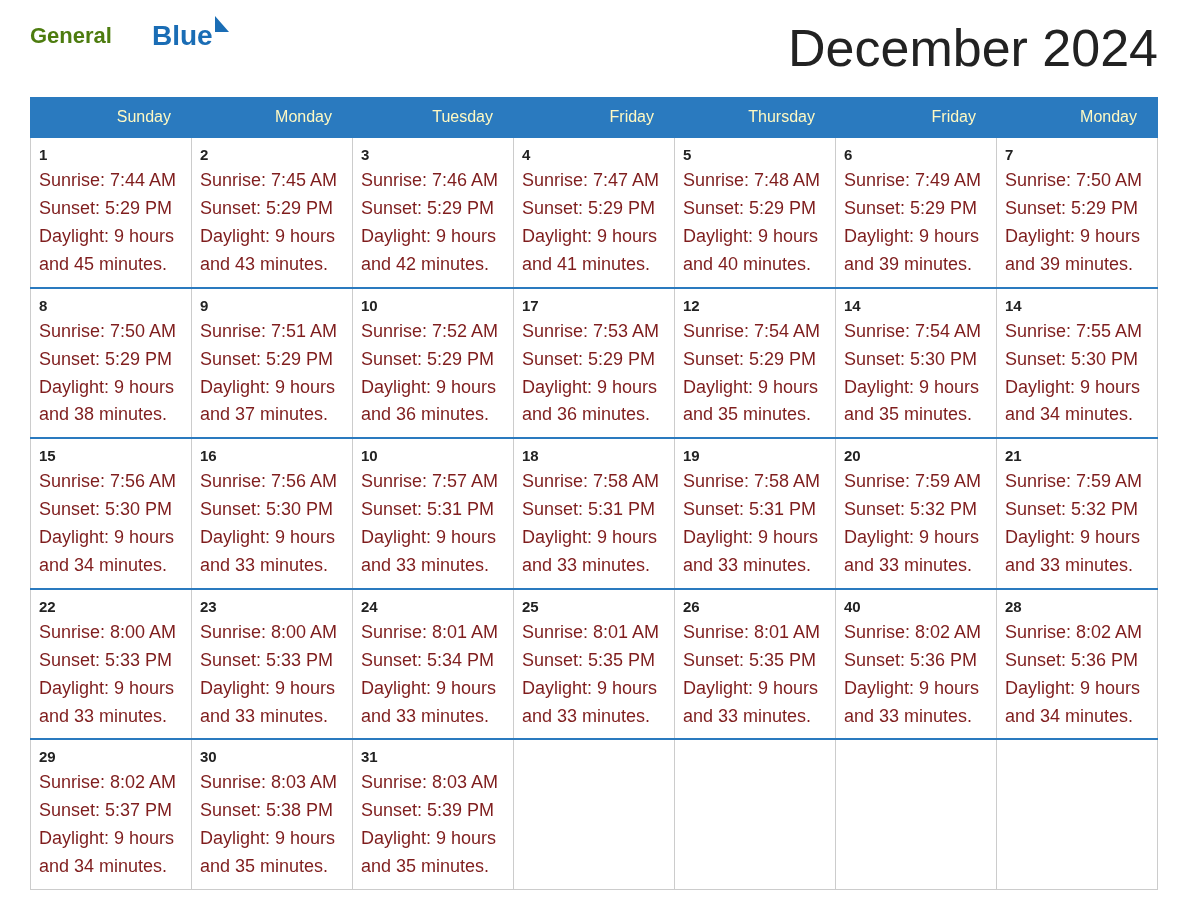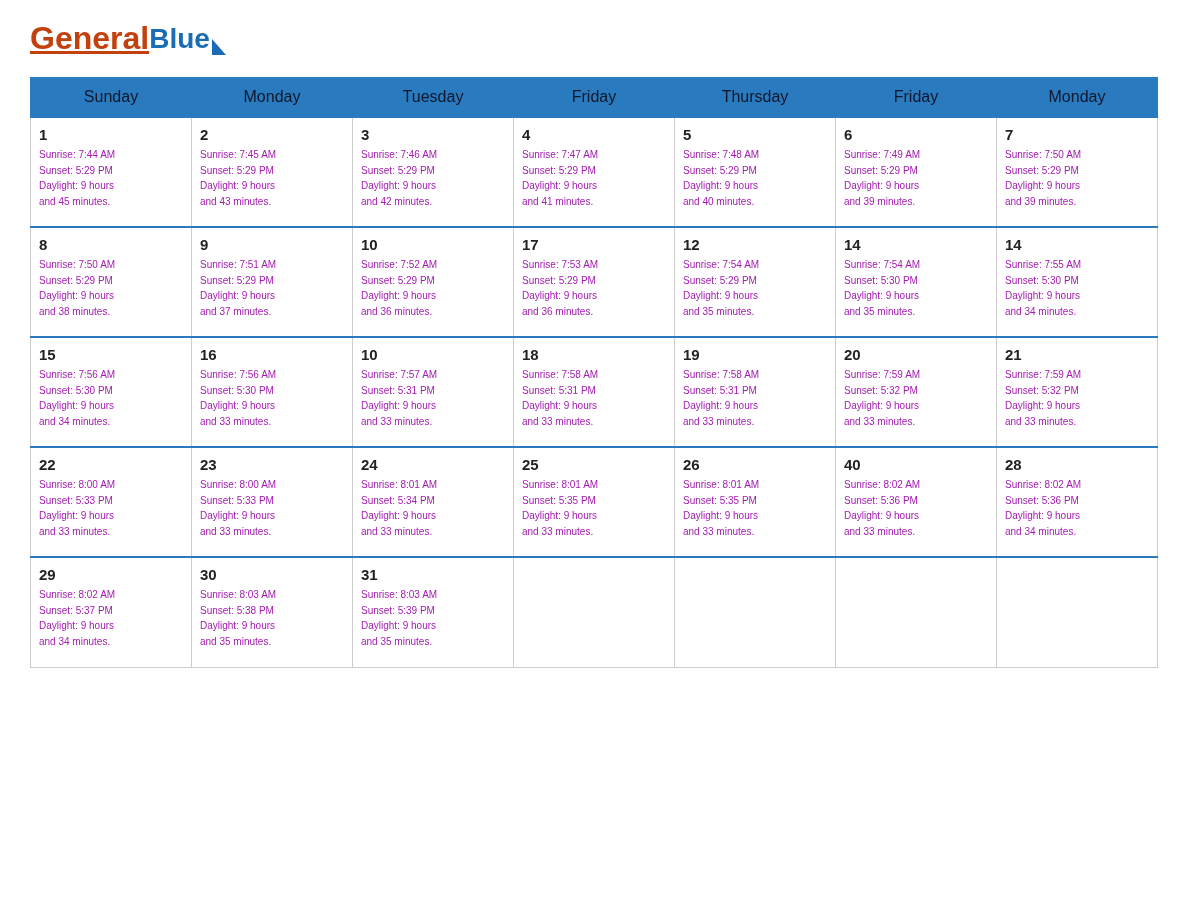--- a/index.html
+++ b/index.html
@@ -19,28 +19,28 @@
     .logo {
       display: flex;
       flex-direction: column;
       align-items: flex-start;
     }
     .logo-text {
       display: flex;
       align-items: center;
     }
     .logo-general {
-      font-size: 32px;
+      font-size: 22px;
       font-weight: bold;
-      color: #c2410c;
-      text-decoration: underline;
+      color: #4d7c0f;
     }
     .logo-blue-part {
       display: flex;
-      align-items: flex-end;
+      align-items: flex-start;
+      padding-left: 40px;
     }
     .logo-blue-text {
       font-size: 28px;
       font-weight: bold;
       color: #1a6db5;
     }
     .logo-triangle {
       width: 0;
       height: 0;
       border-left: 14px solid #1a6db5;
@@ -62,25 +62,25 @@
       font-size: 22px;
       color: #444;
       margin-top: 5px;
     }
     .calendar {
       width: 100%;
       border-collapse: collapse;
     }
     .calendar th {
       background-color: #2a7abf;
-      color: #0f172a;
+      color: #fef9c3;
       padding: 10px 20px;
       font-size: 16px;
       font-weight: normal;
-      text-align: center;
+      text-align: right;
       border: 1px solid #2a7abf;
     }
     .calendar td {
       vertical-align: top;
       padding: 8px;
       border: 1px solid #ccc;
       font-size: 13px;
       color: #222;
       width: 14.28%;
       min-height: 95px;
@@ -89,42 +89,43 @@
     .calendar td.empty {
       background: #fff;
     }
     .day-number {
       font-size: 15px;
       font-weight: bold;
       margin-bottom: 4px;
       display: block;
     }
     .day-info {
-      font-size: 10px;
+      font-size: 18px;
       line-height: 1.55;
-      color: #a21caf;
+      color: #7f1d1d;
     }
     .week-row td {
       border-top: 2px solid #2a7abf;
     }
   </style>
 </head>
 <body>
 
 <div class="header">
   <div class="logo">
     <div class="logo-text">
       <span class="logo-general">General</span>
       <div class="logo-blue-part">
         <span class="logo-blue-text">Blue</span>
         <div class="logo-triangle"></div>
       </div>
     </div>
   </div>
   <div class="title-section">
+    <div class="calendar-title">December 2024</div>
   </div>
 </div>
 
 <table class="calendar">
   <thead>
     <tr>
     <th>Sunday</th>
         <th>Monday</th>
         <th>Tuesday</th>
         <th>Friday</th>

